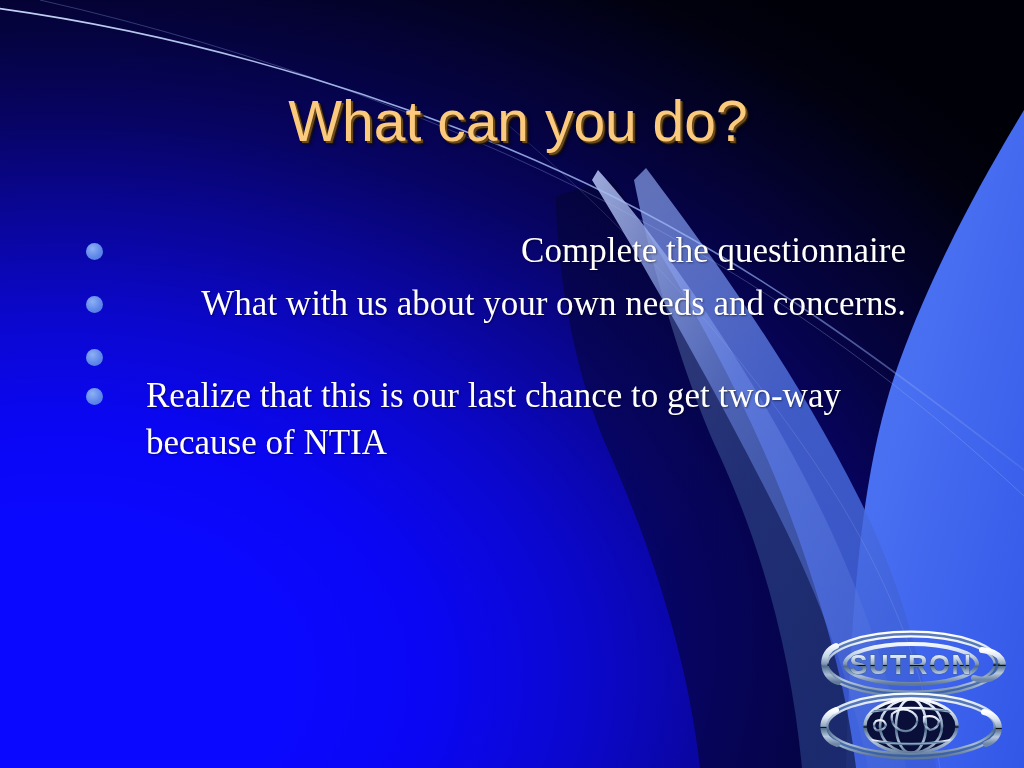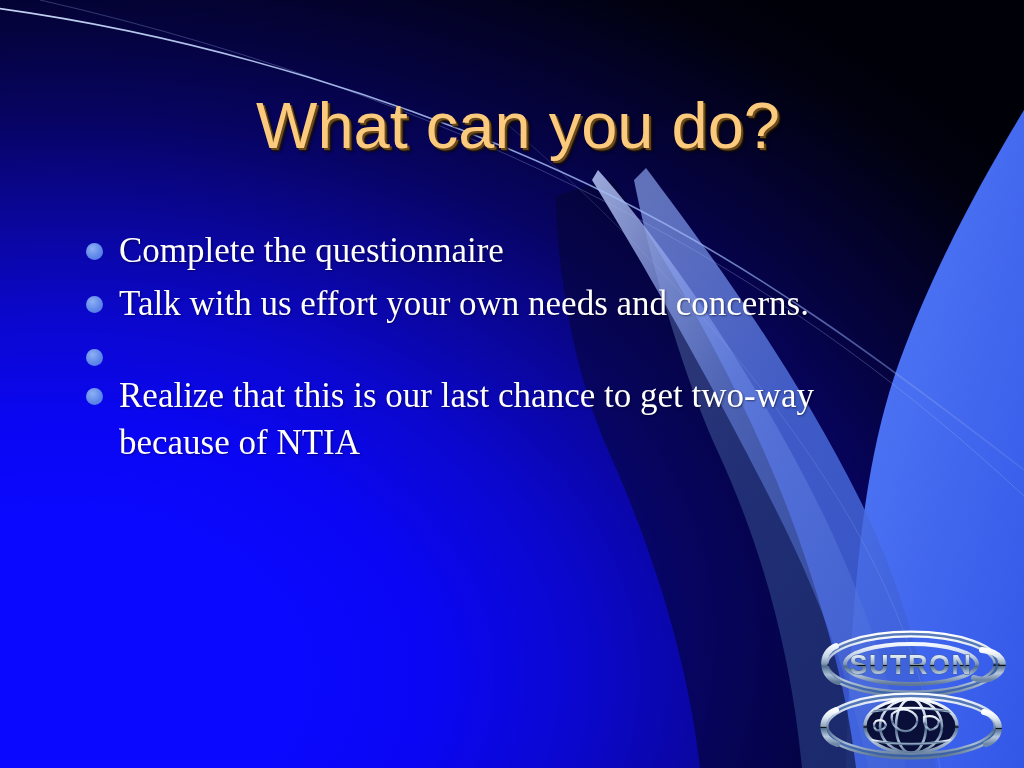--- a/index.html
+++ b/index.html
@@ -38,21 +38,21 @@
     pointer-events: none;
   }
 
   
   #title {
     position: absolute;
     left: 0;
     right: 0;
     top: 88px;
     text-align: center;
-    font-size: 65px;
+    font-size: 57px;
     font-weight: 400;
     letter-spacing: 0px;
     color: #fbca7d;
     text-shadow:
        2px 2px 0 #6b4a1b,
        3px 3px 1px rgba(40,26,6,0.85),
        4px 4px 3px rgba(10,6,2,0.55);
     white-space: nowrap;
     padding-left: 12px;
   }
@@ -61,20 +61,21 @@
   #body {
     position: absolute;
     left: 86px;
     top: 228px;
     width: 820px;
   }
   .bullet-row {
     display: flex;
     align-items: flex-start;
     margin-bottom: 7px;
+    justify-content: space-between;
   }
   .bullet-dot {
     flex: 0 0 auto;
     width: 17px;
     height: 17px;
     border-radius: 50%;
     background: radial-gradient(circle at 38% 33%, #8fb0f4 0%, #5f88ea 55%, #4a74dd 100%);
     margin-top: 15px;
     margin-right: 16px;
   }
@@ -172,21 +173,21 @@
 
   <div id="body">
 
     <div class="bullet-row">
       <span class="bullet-dot"></span>
       <span class="bullet-text">Complete the questionnaire</span>
     </div>
 
     <div class="bullet-row">
       <span class="bullet-dot"></span>
-      <span class="bullet-text">Talk with us effort your own needs and concerns.</span>
+      <span class="bullet-text">What with us about your own needs and concerns.</span>
     </div>
 
     <div class="bullet-row">
       <span class="bullet-dot"></span>
     </div>
 
     <div class="bullet-row">
       <span class="bullet-dot"></span>
       <span class="bullet-text">Realize that this is our last chance to get two-way because of NTIA</span>
     </div>

